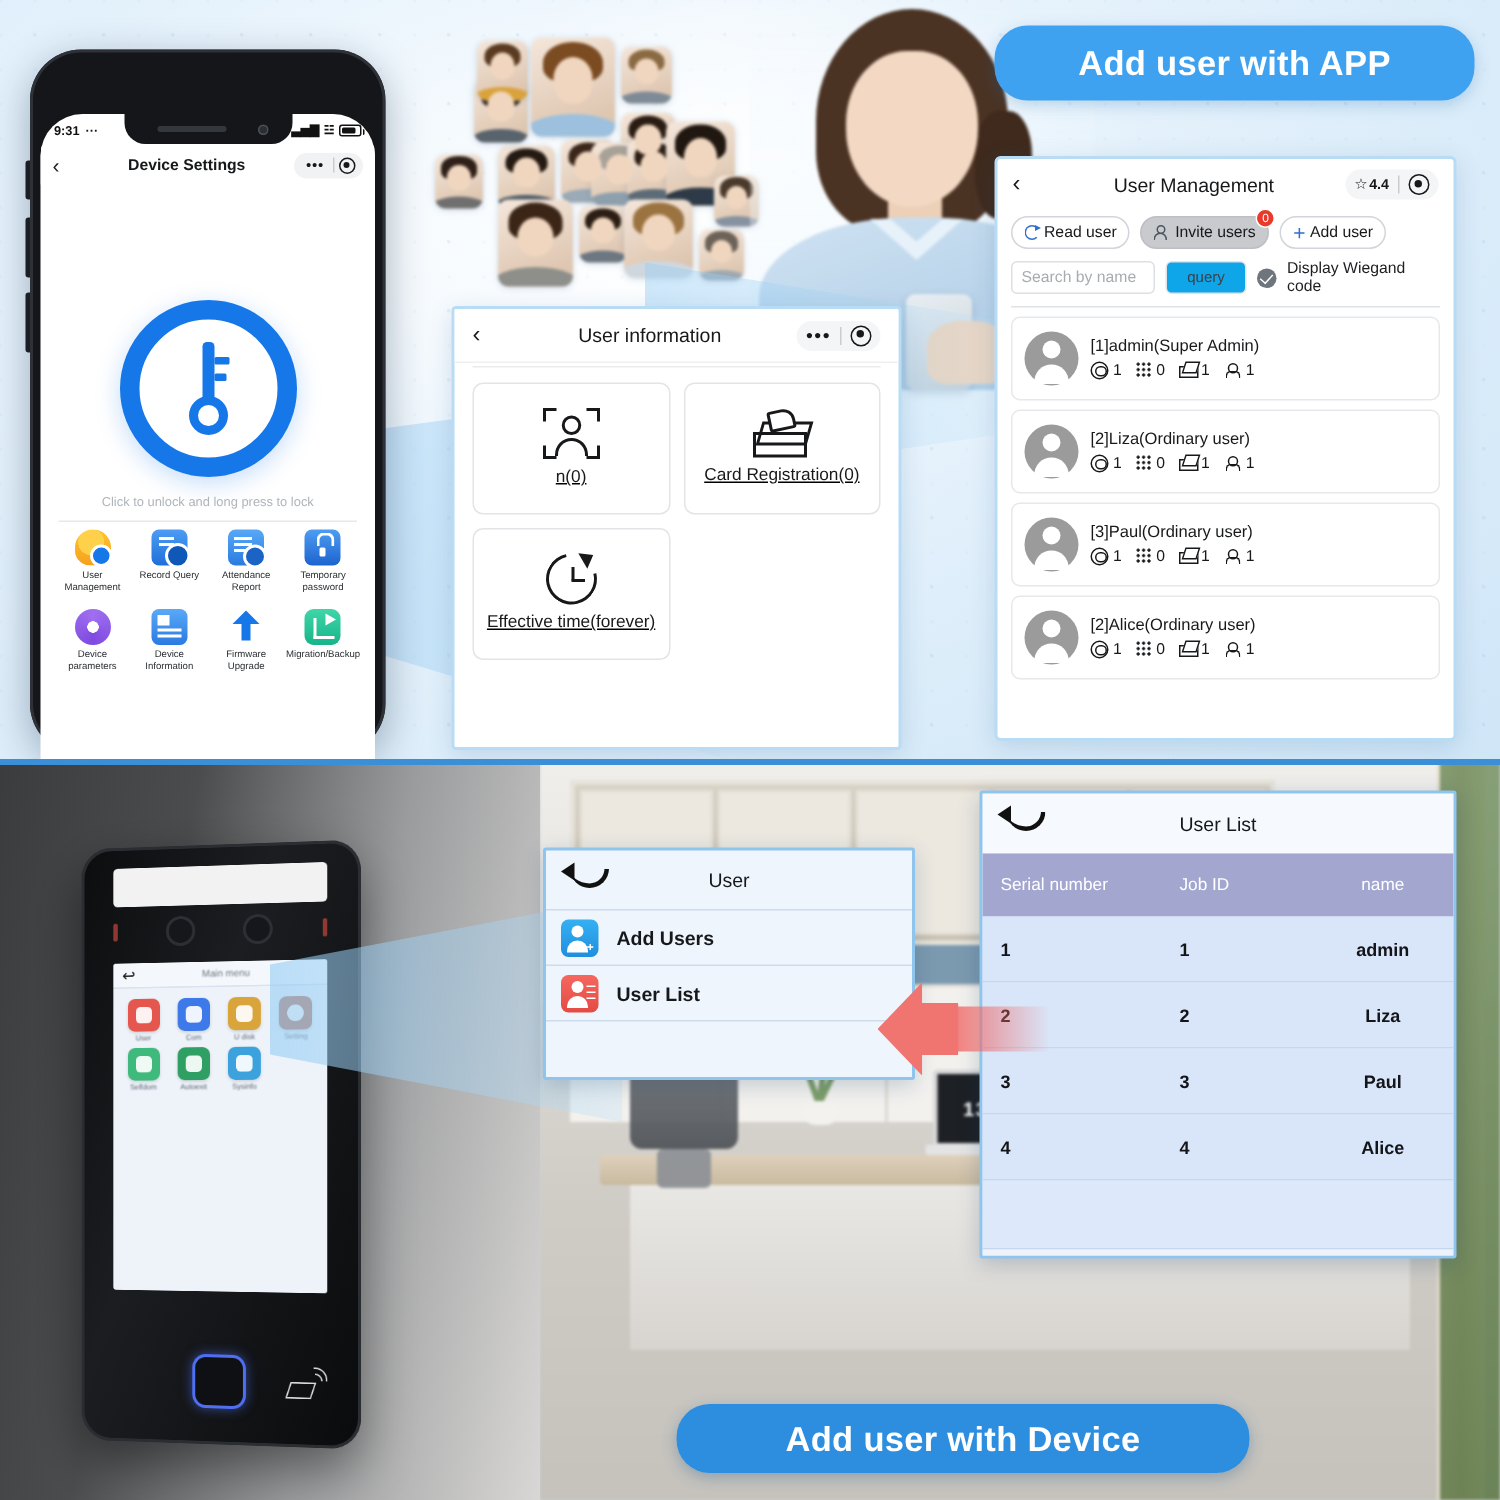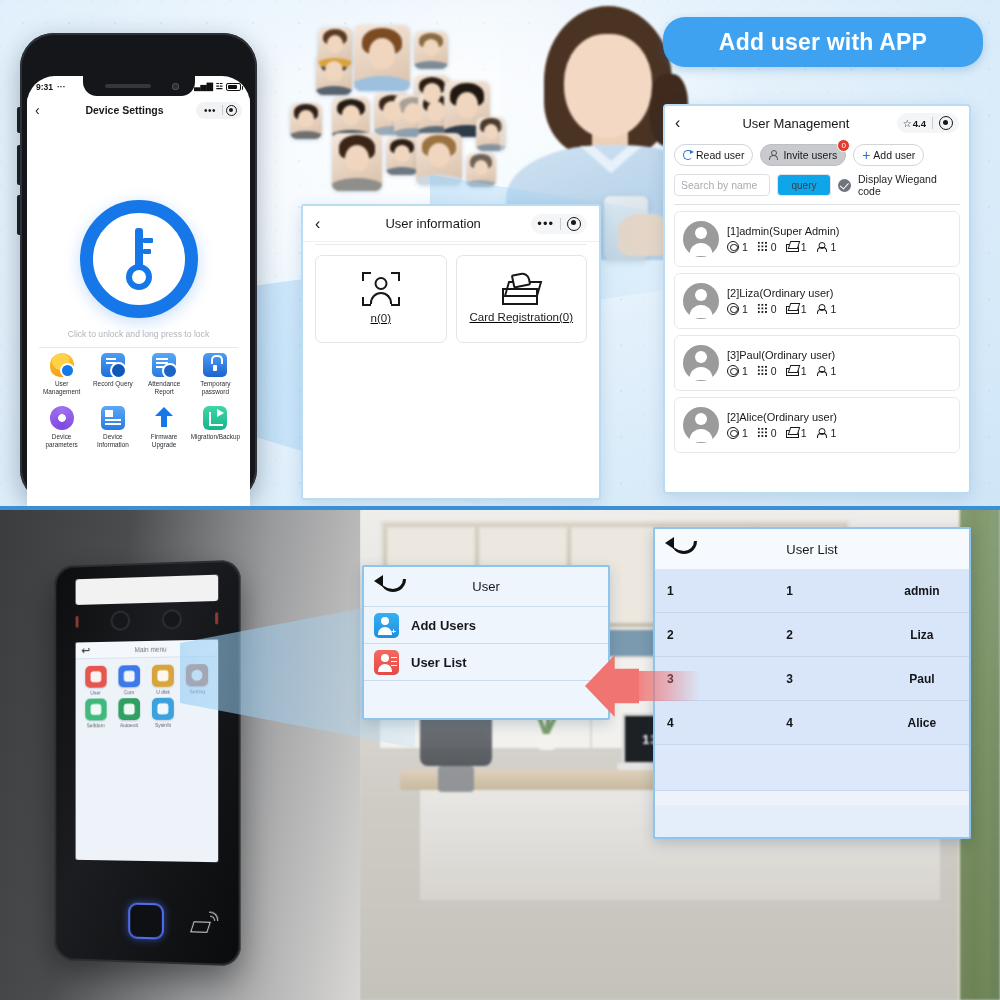--- a/index.html
+++ b/index.html
@@ -620,20 +620,29 @@
           <div class="tl">n(0)</div>
         </div>
         <div class="tile">
           <div class="ic-card">
             <div class="c1"></div>
               <div class="c2"></div>
               <div class="arw"></div>
           </div>
           <div class="tl">Card Registration(0)</div>
         </div>
+        <div class="tile">
+          <div class="ic-clock">
+            <div class="cr"></div>
+              <div class="hand"></div>
+              <div class="hand2"></div>
+              <div class="ar"></div>
+          </div>
+          <div class="tl">Effective time(forever)</div>
+        </div>
       </div>
 
     </div>
 
     <div class="card-usermgmt">
       <div class="um-nav">
         <div class="um-back">‹</div>
         <div class="um-title">User Management</div>
         <div class="um-caps">
           <span class="star">☆</span>
@@ -911,20 +920,25 @@
   </div>
 
   <div class="card-userlist">
     <div class="ul-nav">
       <div class="cu-back">
           <span class="ar"></span>
           <span class="ln"></span>
         </div>
       <div class="ul-title">User List</div>
     </div>
+    <div class="ul-head">
+      <div>Serial number</div>
+      <div>Job ID</div>
+      <div>name</div>
+    </div>
     <div class="ul-row">
       <div>1</div>
       <div>1</div>
       <div>admin</div>
     </div>
     <div class="ul-row">
       <div>2</div>
       <div>2</div>
       <div>Liza</div>
     </div>
@@ -940,14 +954,15 @@
     </div>
     <div class="ul-empty"></div>
     <div class="ul-foot"></div>
   </div>
 
   <div class="big-arrow">
     <div class="ba-tail"></div>
     <div class="ba-head"></div>
   </div>
 
+  <div class="banner banner-dev">Add user with Device</div>
 
 </div>
 
 </body></html>

